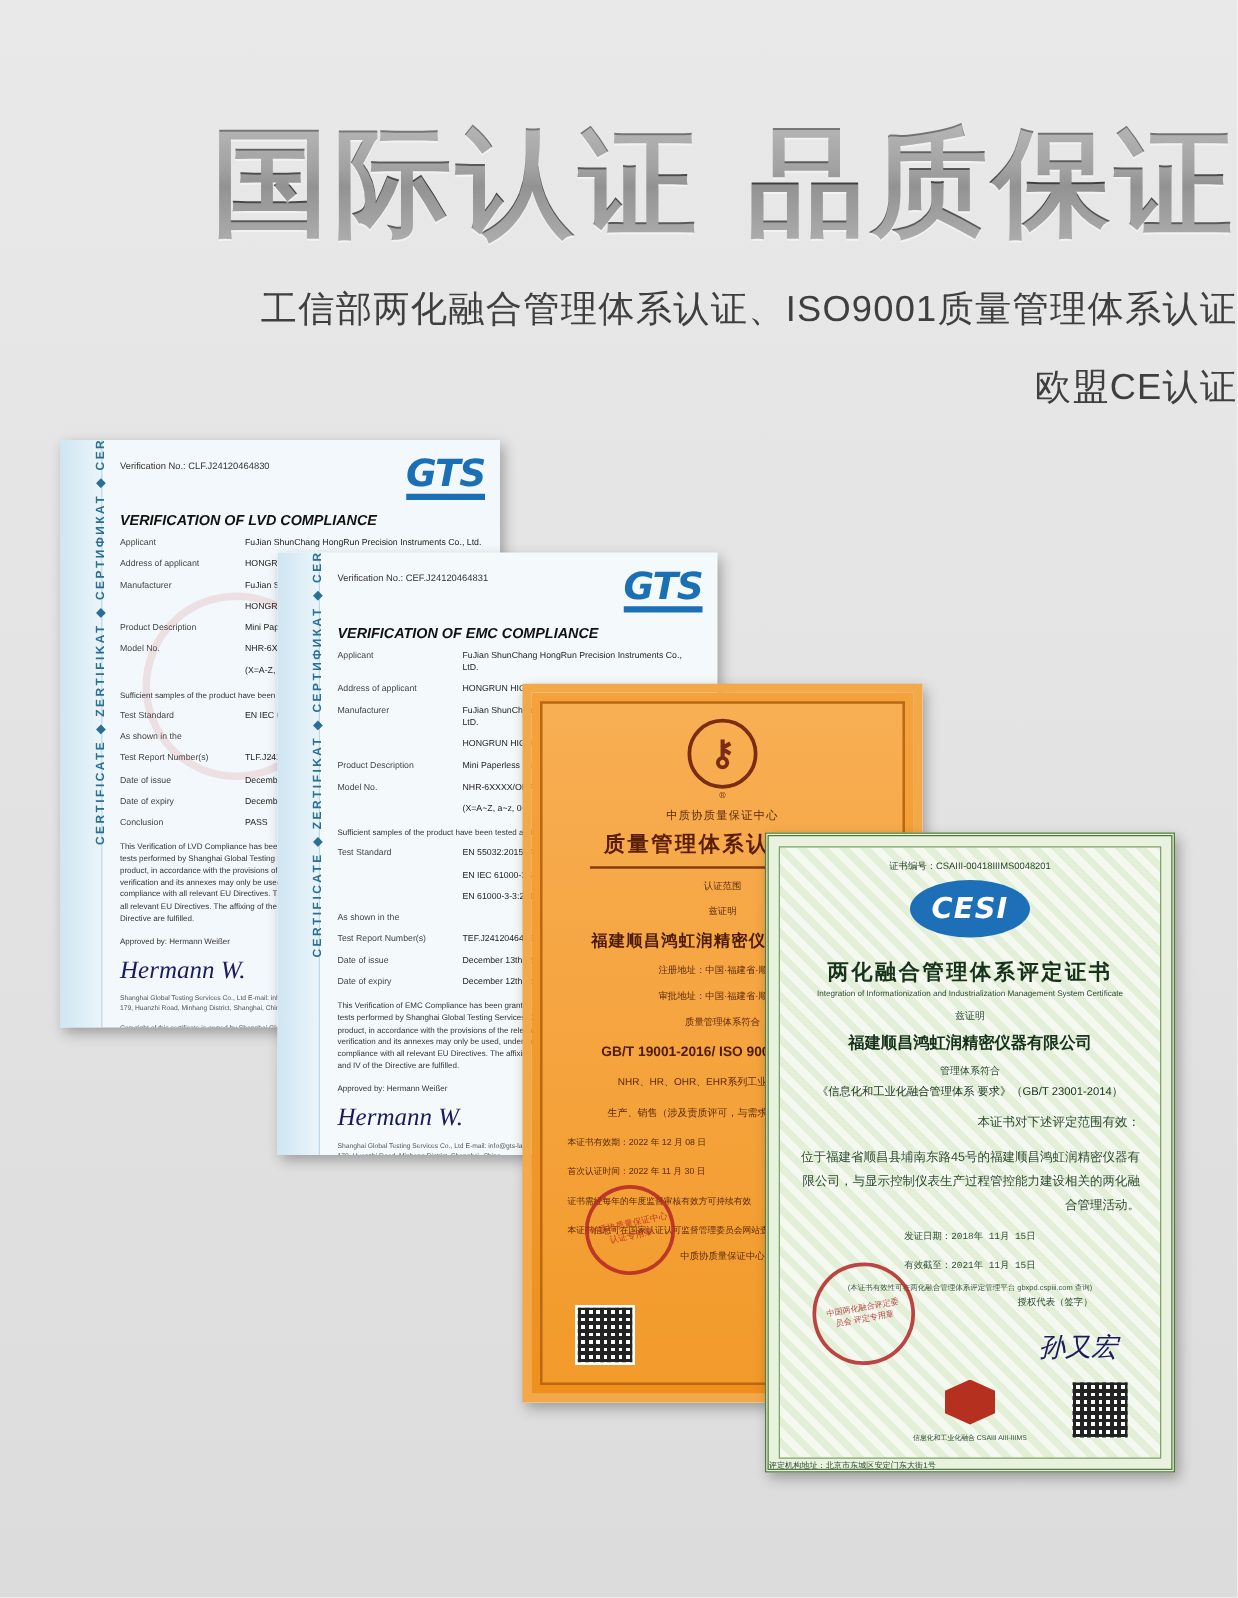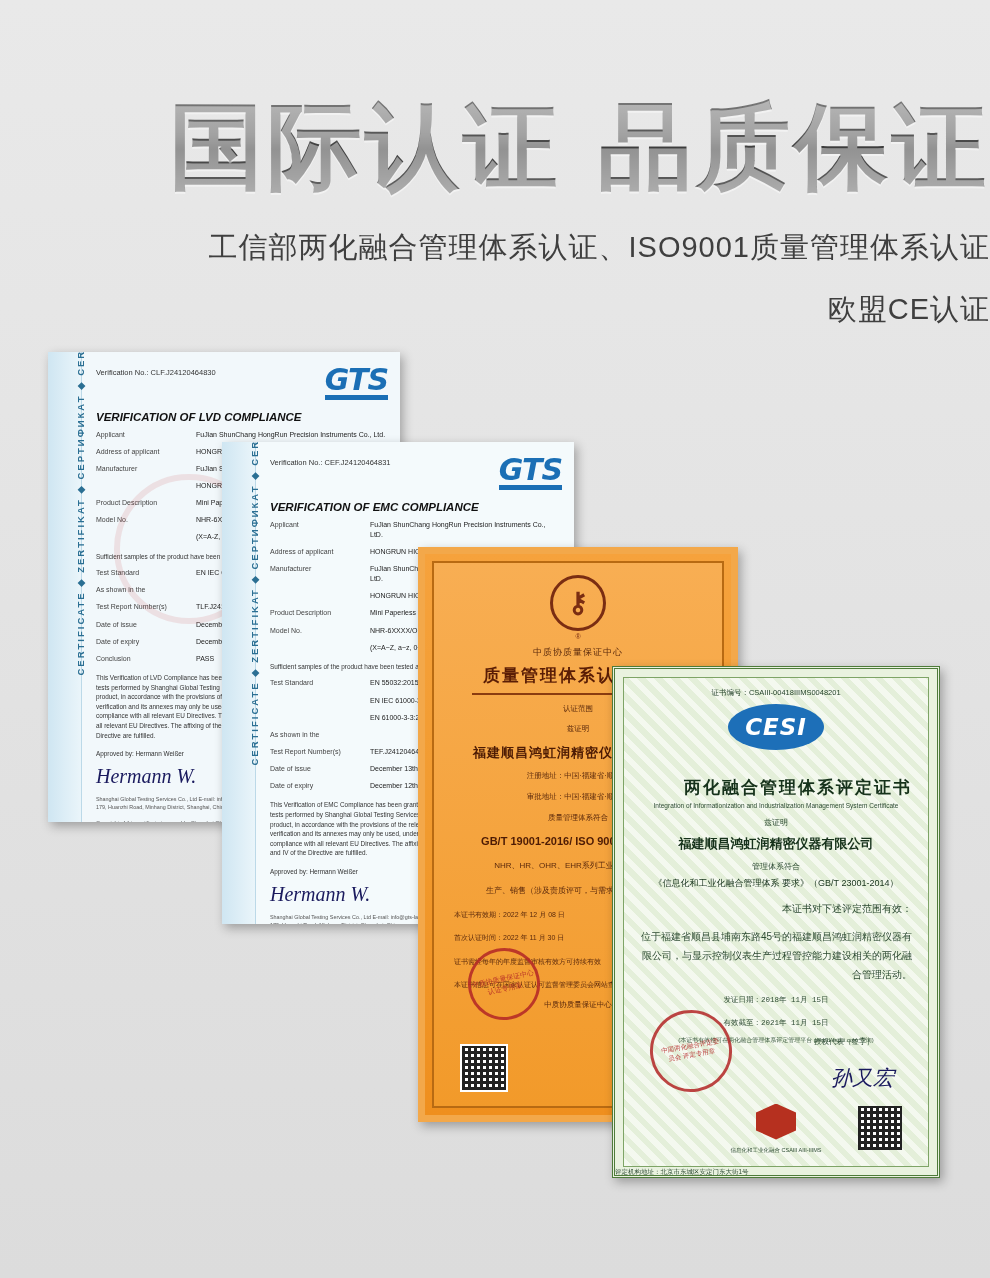--- a/index.html
+++ b/index.html
@@ -142,21 +142,21 @@
       repeating-linear-gradient(45deg, rgba(255,255,255,.5) 0 6px, rgba(223,236,212,.5) 6px 12px);
     position:relative; padding: 10px 16px; text-align:center;
   }
   .cesi-no { font-size:7.5px; color:#24422a; text-align:center; }
   .cesi-logo {
     margin: 6px auto 0; width:96px; height:46px; border-radius:50%;
     background:#1d6fb8; color:#fff; font-size:23px; font-weight:800; font-style:italic;
     display:flex; align-items:center; justify-content:center; letter-spacing:1px;
     font-family:"DejaVu Sans", sans-serif;
   }
-  .cesi-title { font-size:17px; font-weight:700; color:#16321b; margin-top:26px; letter-spacing:2px;text-align:right;}
+  .cesi-title { font-size:17px; font-weight:700; color:#16321b; margin-top:16px; letter-spacing:2px;}
   .cesi-en { font-size:6.5px; color:#2c4a32; margin-top:3px; }
   .cesi-cert { font-size:8px; color:#2c4a32; margin-top:8px;}
   .cesi-company { font-size:13px; font-weight:700; color:#16321b; margin-top:7px;}
   .cesi-sys { font-size:8px; color:#2c4a32; margin-top:8px;}
   .cesi-std { font-size:9px; color:#16321b; margin-top:5px;}
   .cesi-para { font-size:10px; color:#2c4a32; margin-top:9px; line-height:1.9; text-align:right;}
   .cesi-dates { font-size:7.5px; color:#2c4a32; margin-top:9px; line-height:1.9;font-family:Liberation Mono, monospace;}
   .cesi-note { font-size:6px; color:#3c5a40; margin-top:6px;}
   .cesi-stamp {
     position:absolute; left: 26px; bottom: 74px; width:82px; height:82px; border-radius:50%;

